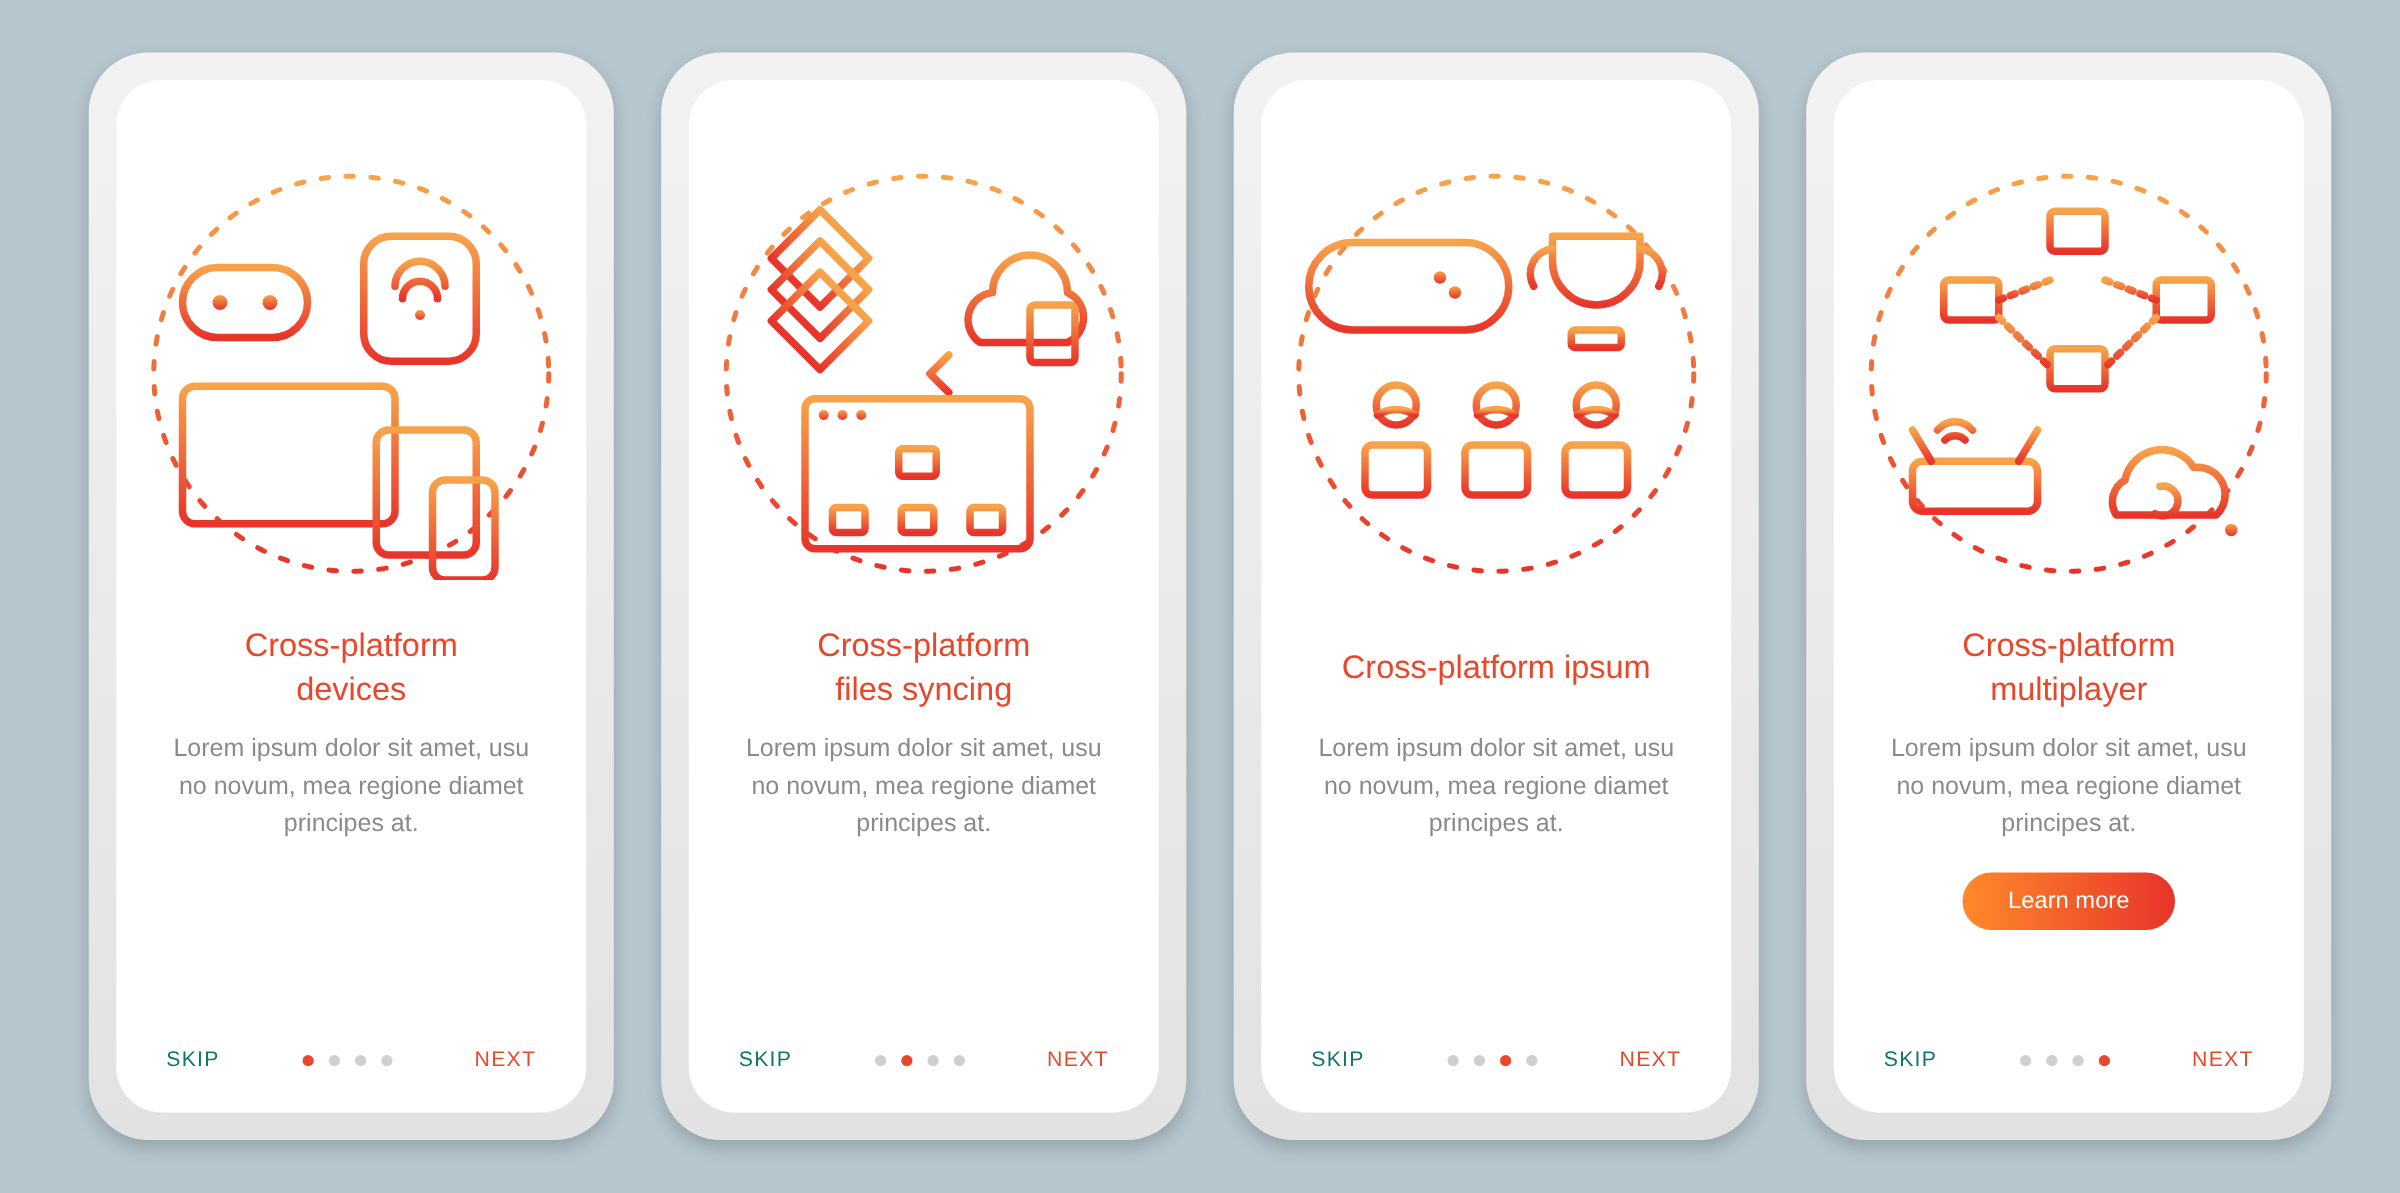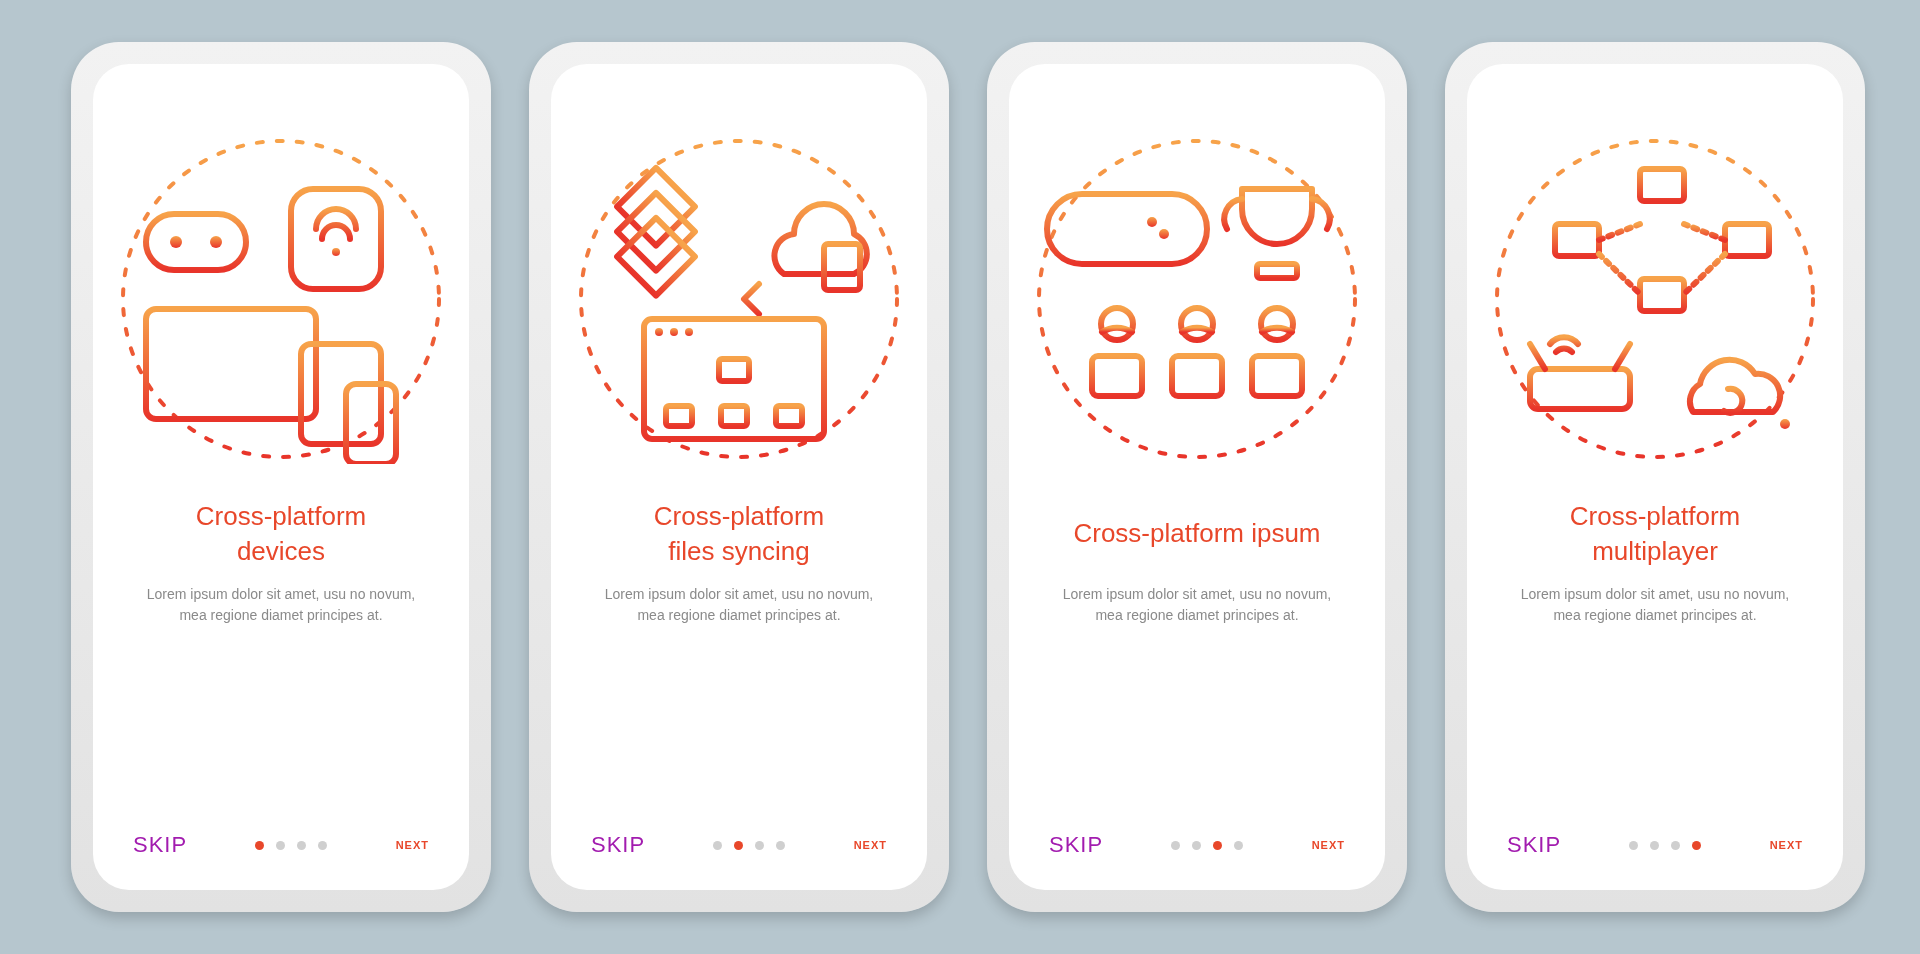--- a/index.html
+++ b/index.html
@@ -53,21 +53,21 @@
     text-align: center;
     line-height: 1.35;
     margin-top: 34px;
     min-height: 72px;
     display: flex;
     align-items: center;
     justify-content: center;
   }
   .desc {
     color: #8a8a8a;
-    font-size: 14px;
+    font-size: 20px;
     text-align: center;
     line-height: 1.5;
     margin-top: 14px;
     padding: 0 12px;
   }
   .cta {
     margin-top: 24px;
     background: linear-gradient(to right, #ff8a2a, #e8342a);
     color: #fff;
     border: none;
@@ -79,31 +79,31 @@
   .footer {
     position: absolute;
     bottom: 32px;
     left: 0; right: 0;
     padding: 0 40px;
     display: flex;
     justify-content: space-between;
     align-items: center;
   }
   .skip {
-    color: #a21caf;
-    font-size: 22px;
+    color: #0f766e;
+    font-size: 17px;
     letter-spacing: 1px;
     background: none; border: none; cursor: pointer;
   }
   .next {
     color: #e8472a;
-    font-size: 11px;
+    font-size: 17px;
     letter-spacing: 1px;
     background: none; border: none; cursor: pointer;
-    font-weight: 700;
+    font-weight: 400;
   }
   .dots { display: flex; gap: 12px; }
   .dot {
     width: 9px; height: 9px; border-radius: 50%;
     background: #cfcfcf;
   }
   .dot.active { background: #e8472a; }
 </style>
 </head>
 <body>
@@ -313,20 +313,21 @@
             <path d="M210 250 a30 30 0 0 1 55 -10 a22 22 0 0 1 18 38 h-80 a20 20 0 0 1 7 -28"></path>
             <path d="M238 255 a12 12 0 1 1 -4 22"></path>
             <circle cx="295" cy="290" r="5" fill="url(#g4)" stroke="none"></circle>
             <line x1="295" y1="285" x2="295" y2="270"></line>
             <line x1="300" y1="290" x2="315" y2="290"></line>
           </g>
         </svg>
       </div>
       <h2 class="title">Cross-platform<br>multiplayer</h2>
       <p class="desc">Lorem ipsum dolor sit amet, usu no novum, mea regione diamet principes at.</p>
+      <button class="cta">Learn more</button>
       <div class="footer">
         <button class="skip">SKIP</button>
         <div class="dots">
           <span class="dot"></span>
           <span class="dot"></span>
           <span class="dot"></span>
           <span class="dot active"></span>
         </div>
         <button class="next">NEXT</button>
       </div>

